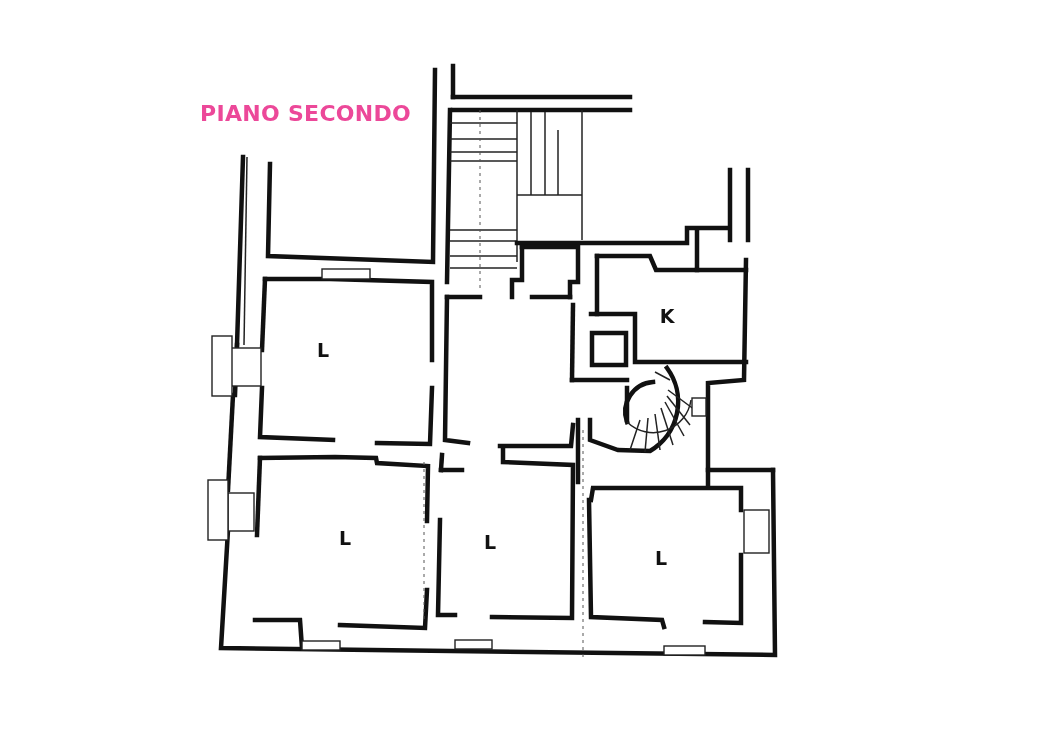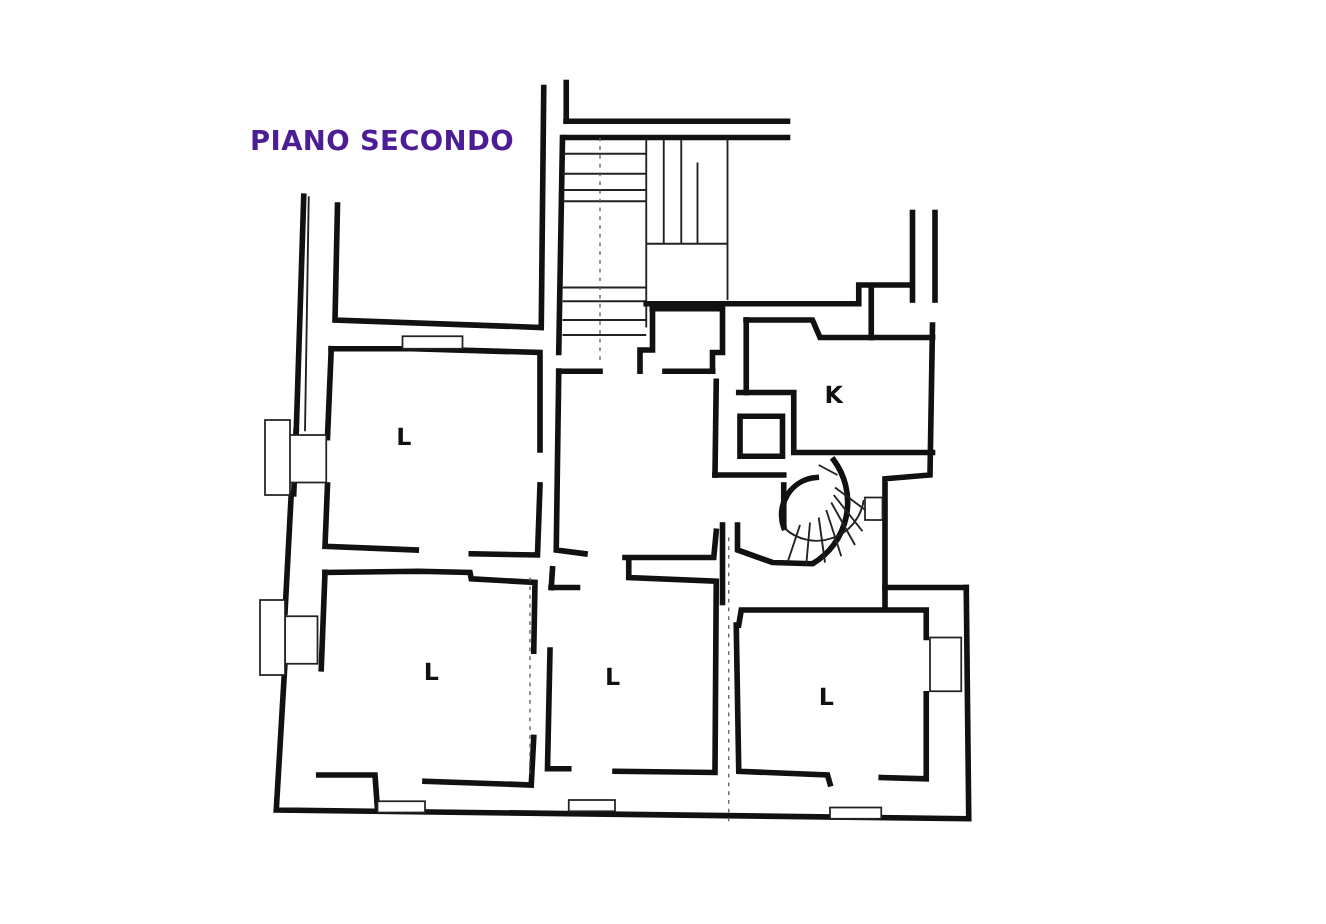--- a/index.html
+++ b/index.html
@@ -1,21 +1,21 @@
 <!DOCTYPE html>
 <html><head>
 <meta charset="utf-8">
 <style>
   html, body { margin: 0; padding: 0; background: #ffffff; }
   body { width: 1061px; height: 739px; position: relative; overflow: hidden; }
   #plan { position: absolute; left: 0; top: 0; width: 1061px; height: 739px; }
   .title {
     position: absolute; left: 200px; top: 101px;
     font-family: "DejaVu Sans", "Liberation Sans", sans-serif;
-    font-weight: bold; font-size: 22px; color: #4c1d95; letter-spacing: 0.3px;
+    font-weight: bold; font-size: 22px; color: #ec4899; letter-spacing: 0.3px;
     white-space: nowrap;
   }
   .room-label {
     position: absolute;
     font-family: "DejaVu Sans", "Liberation Sans", sans-serif;
     font-weight: bold; font-size: 19px; color: #111111;
     transform: translate(-50%, -50%);
   }
   .wall { stroke: #111111; stroke-width: 4.5; fill: none; stroke-linecap: square; stroke-linejoin: miter; }
   .thin { stroke: #222222; stroke-width: 1.5; fill: none; }

